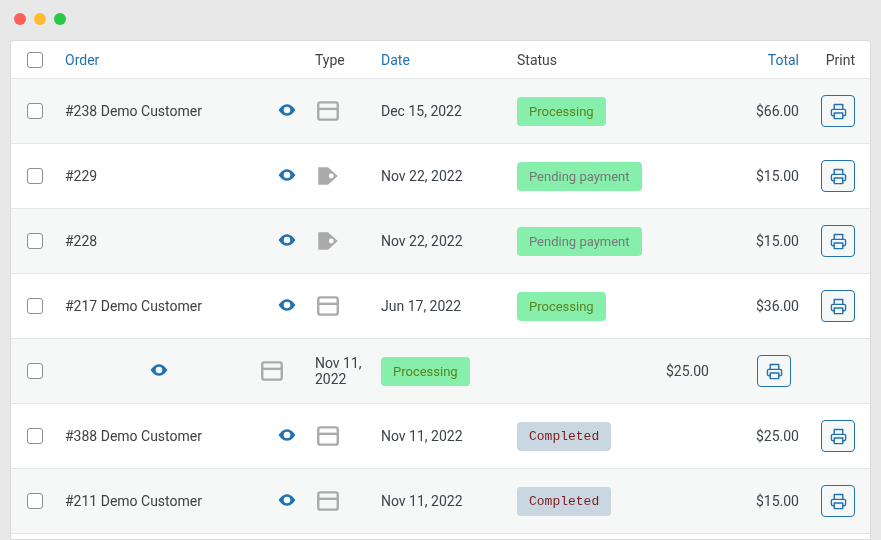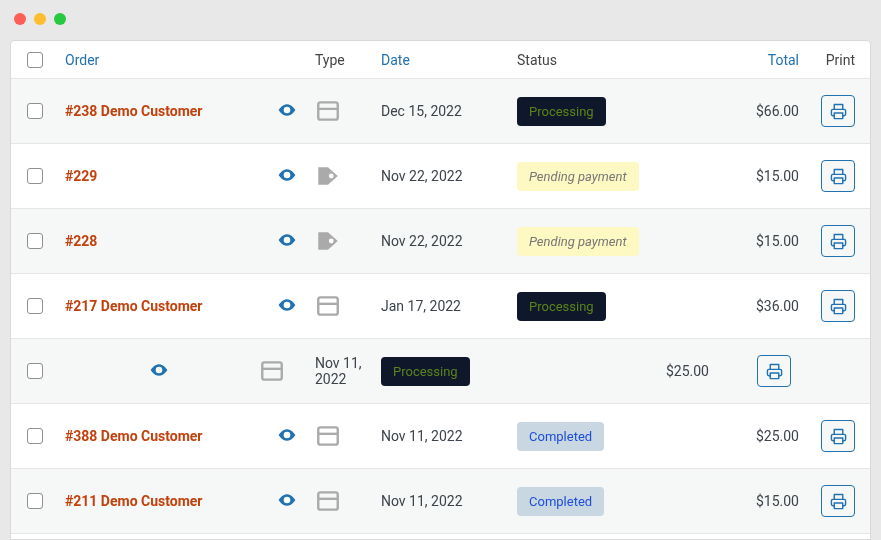--- a/index.html
+++ b/index.html
@@ -12,32 +12,32 @@
 .dot-green { background: #28c840; }
 .panel { position: absolute; top: 40px; left: 10px; right: 10px; bottom: 0; background: #fff; border: 1px solid #d9d9d9; border-radius: 4px 4px 0 0; overflow: hidden; }
 .row { display: grid; grid-template-columns: 48px 200px 56px 66px 136px 200px 90px 64px; align-items: center; border-bottom: 1px solid #e6e6e6; }
 .header-row { height: 38px; font-size: 14px; color: #444; }
 .header-row .link { color: #2271b1; }
 .data-row { height: 65px; font-size: 14px; color: #3c434a; }
 .data-row:nth-child(odd) { background: #f6f7f7; }
 .cell { display: flex; align-items: center; }
 .cell.chk { justify-content: center; }
 .cell.order { padding-left: 6px; }
-.cell.order a { color: #c2410c; text-decoration: none; font-weight: 700; text-align: right; }
+.cell.order a { color: #404040; text-decoration: none; font-weight: 400; text-align: right; }
 .cell.eye { justify-content: center; }
 .cell.type { justify-content: flex-start; }
 .cell.date { color: #3c434a; align-items: flex-end; }
 .cell.status { }
 .cell.total { justify-content: flex-end; padding-right: 8px; color: #3c434a; }
 .cell.print { justify-content: flex-end; padding-right: 16px; }
 input[type=checkbox] { width: 16px; height: 16px; border: 1px solid #8c8f94; border-radius: 3px; appearance: none; background: #fff; cursor: pointer; }
 .badge { display: inline-block; padding: 7px 12px; border-radius: 4px; font-size: 13px; }
-.badge-processing { background: #0f172a; color: #5b841b; }
-.badge-pending { background: #fef9c3; color: #777; font-style: italic; }
-.badge-completed { background: #c8d7e1; color: #1d4ed8; }
+.badge-processing { background: #86efac; color: #5b841b; }
+.badge-pending { background: #86efac; color: #777; }
+.badge-completed { background: #c8d7e1; color: #7f1d1d; font-family: Liberation Mono, monospace; }
 .print-btn { width: 34px; height: 32px; border: 1px solid #2271b1; border-radius: 4px; background: #f6f7f7; display: flex; align-items: center; justify-content: center; cursor: pointer; }
 .print-btn svg { stroke: #2271b1; fill: none; }
 .eye-icon { color: #2271b1; cursor: pointer; }
 .type-icon { color: #999; display: inline-flex; }
 .header-row .cell.total { justify-content: flex-end; padding-right: 8px; }
 .header-row .cell.print { justify-content: flex-end; padding-right: 16px; }
 .header-row .cell.type { padding-left: 0; }
 .header-row .cell.order { padding-left: 6px; }
 </style>
 </head>
@@ -210,21 +210,21 @@
           </div>
           <div class="cell type">
             <span class="type-icon">
               <svg width="26" height="26" viewBox="0 0 24 24" fill="none" stroke="#aaa" stroke-width="2.2">
                 <rect x="3" y="4" width="18" height="16" rx="2"></rect>
                 <line x1="3" y1="10" x2="21" y2="10"></line>
               </svg>
             </span>
           </div>
           <div class="cell date">
-            <span>Jan 17, 2022</span>
+            <span>Jun 17, 2022</span>
           </div>
           <div class="cell status">
             <span class="badge badge-processing">Processing</span>
           </div>
           <div class="cell total">
             <span>$36.00</span>
           </div>
           <div class="cell print">
             <button class="print-btn">
               <svg width="17" height="17" viewBox="0 0 24 24" stroke-width="2" stroke-linecap="round" stroke-linejoin="round">

